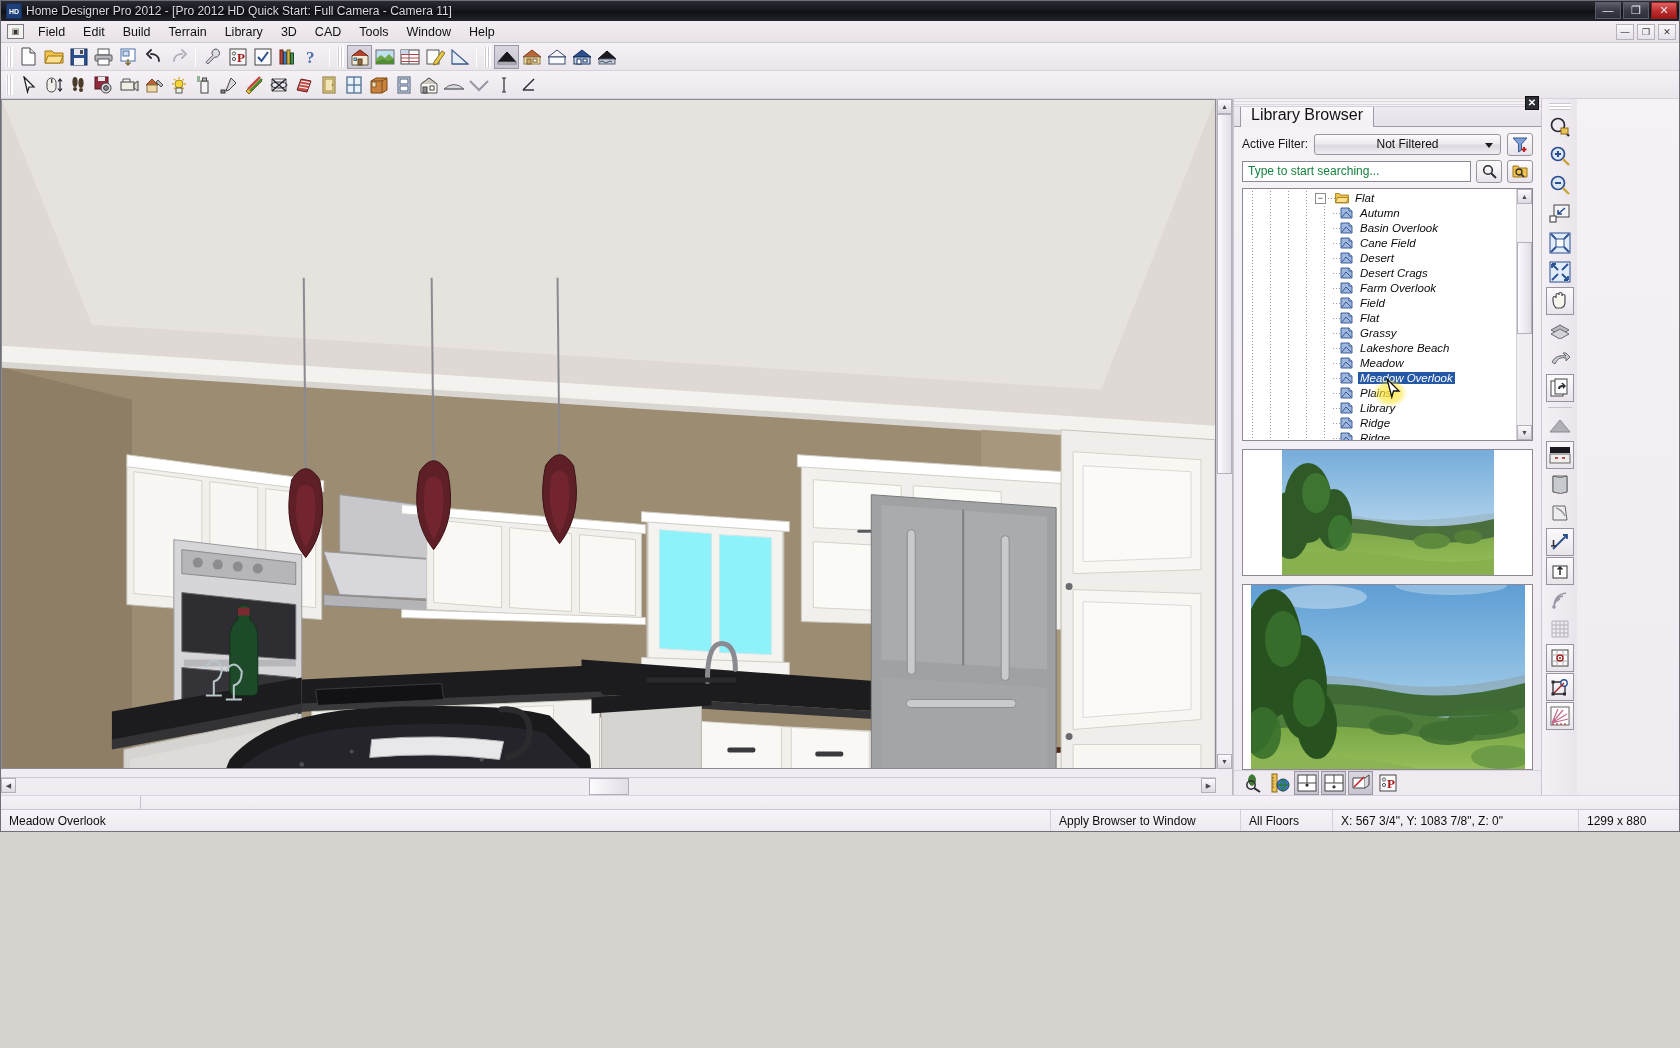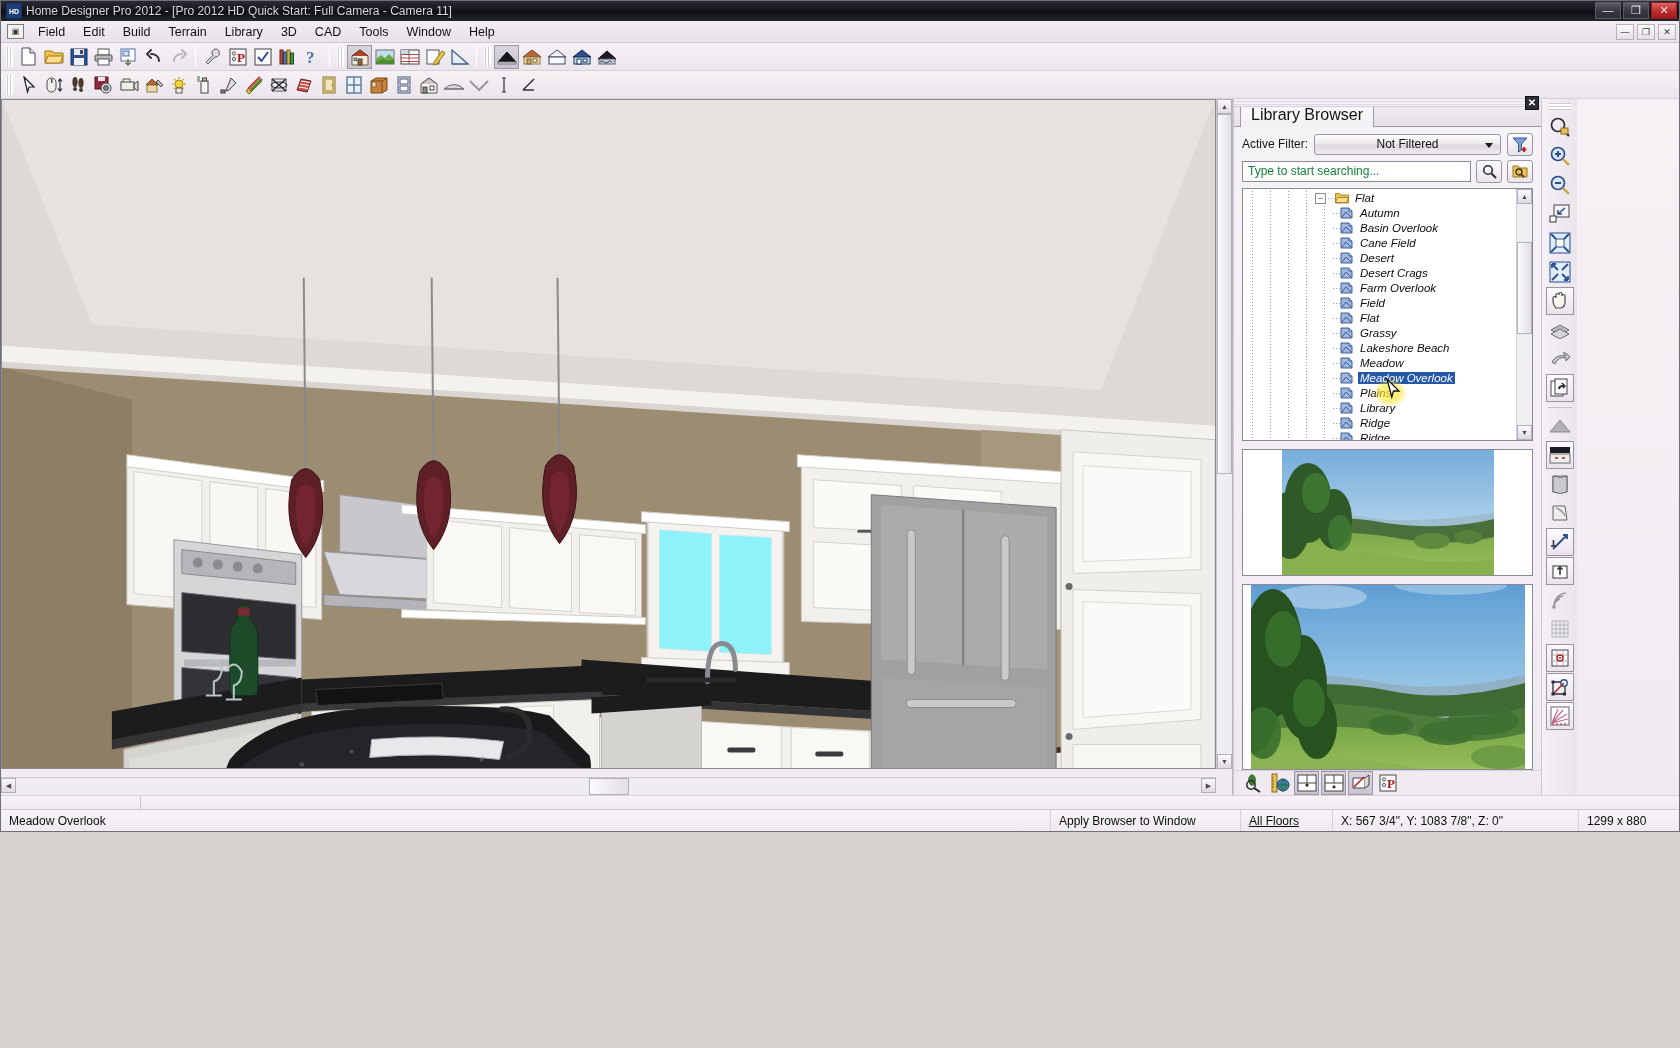--- a/index.html
+++ b/index.html
@@ -1407,21 +1407,21 @@
   </div>
 
   <div class="prebar">
     <div class="c1"></div>
     <div class="c2"></div>
   </div>
 
   <div class="statusbar">
     <div class="sb-cell first">Meadow Overlook</div>
     <div class="sb-cell" style="width:190px;">Apply Browser to Window</div>
-    <div class="sb-cell" style="width:92px;text-decoration:underline;">All Floors</div>
+    <div class="sb-cell" style="width:92px;">All Floors</div>
     <div class="sb-cell grow">X: 567 3/4", Y: 1083 7/8", Z: 0"</div>
     <div class="sb-cell" style="width:100px;border-right:none;">1299 x 880</div>
   </div>
 
   <div class="cursor-glow" style="left:1372px; top:378px;"></div>
   <svg style="position:absolute;left:1385px;top:377px;" width="16" height="22" viewBox="0 0 16 22">
     <path d="M1 1l12 12h-5.5l-1.7 6z" fill="#fff" stroke="#111" stroke-width="1.3"></path>
   </svg>
 </div>
 

